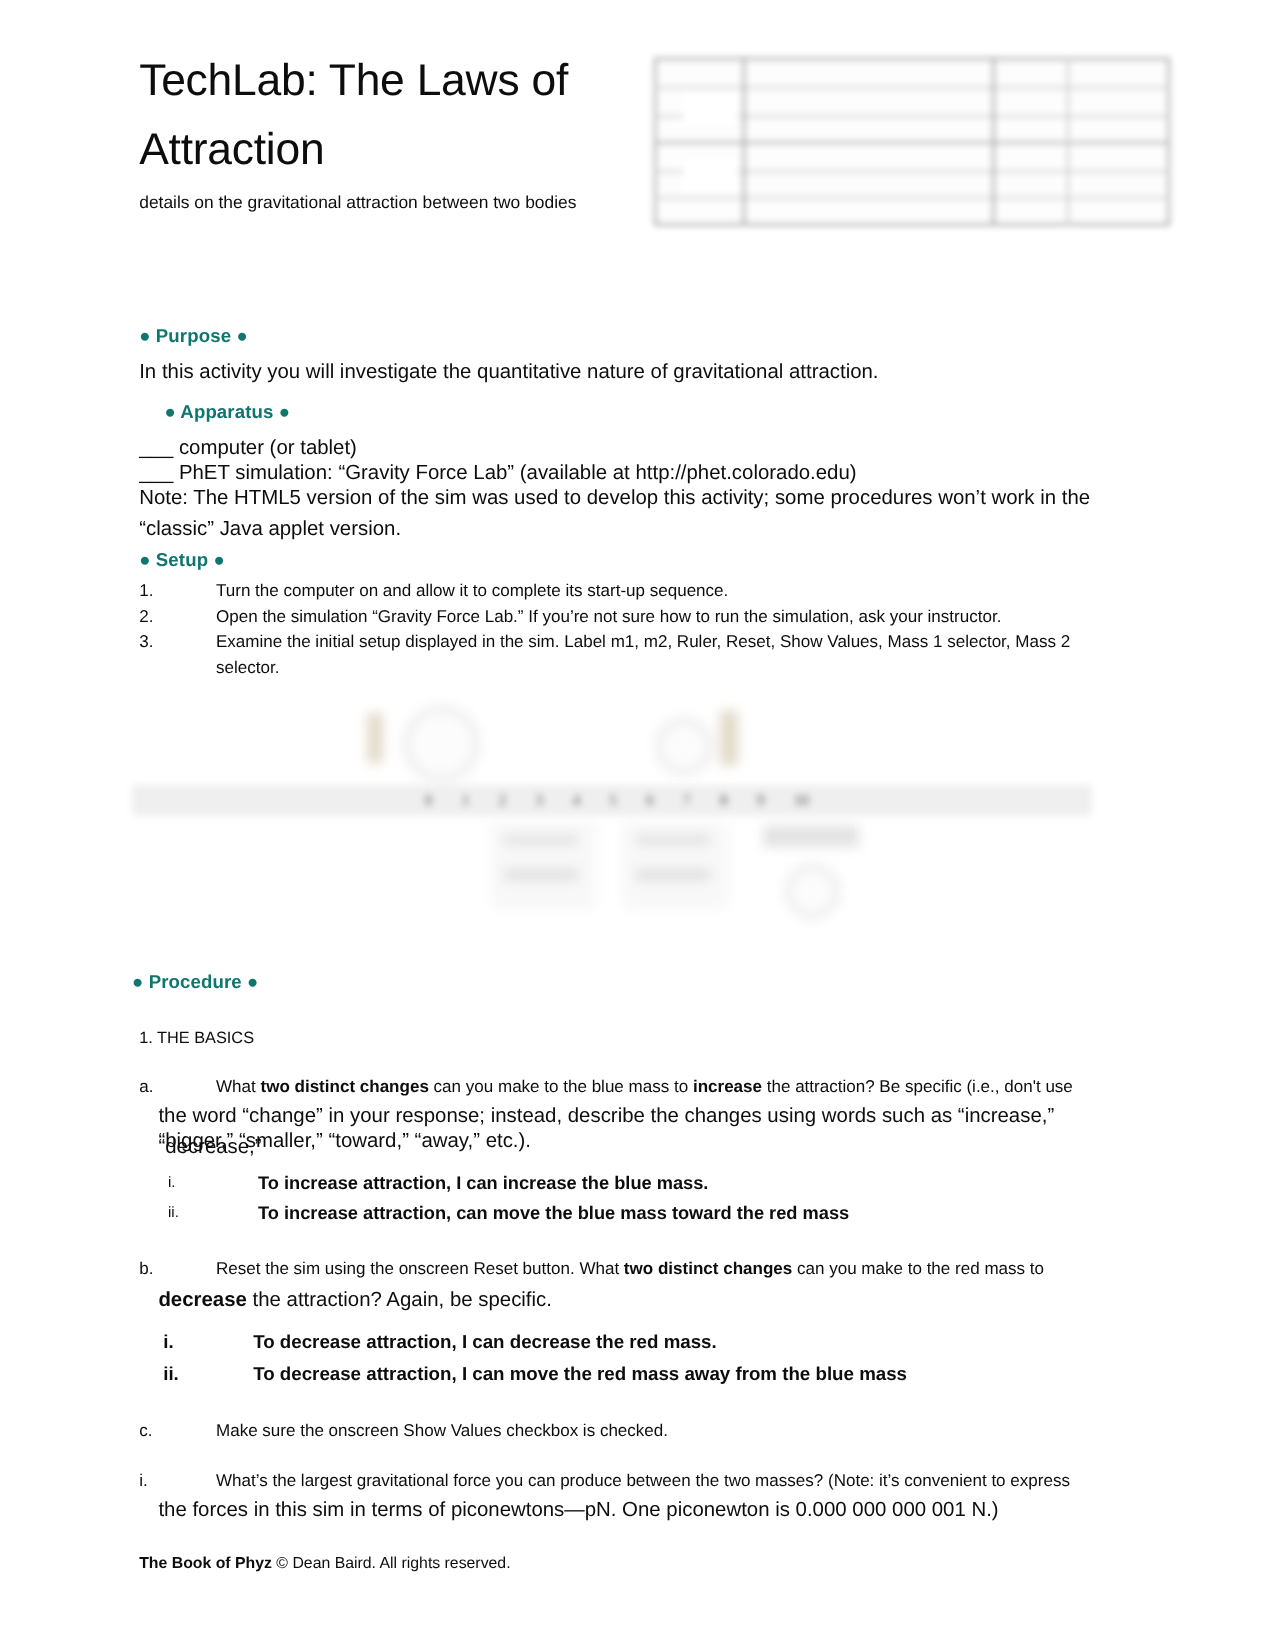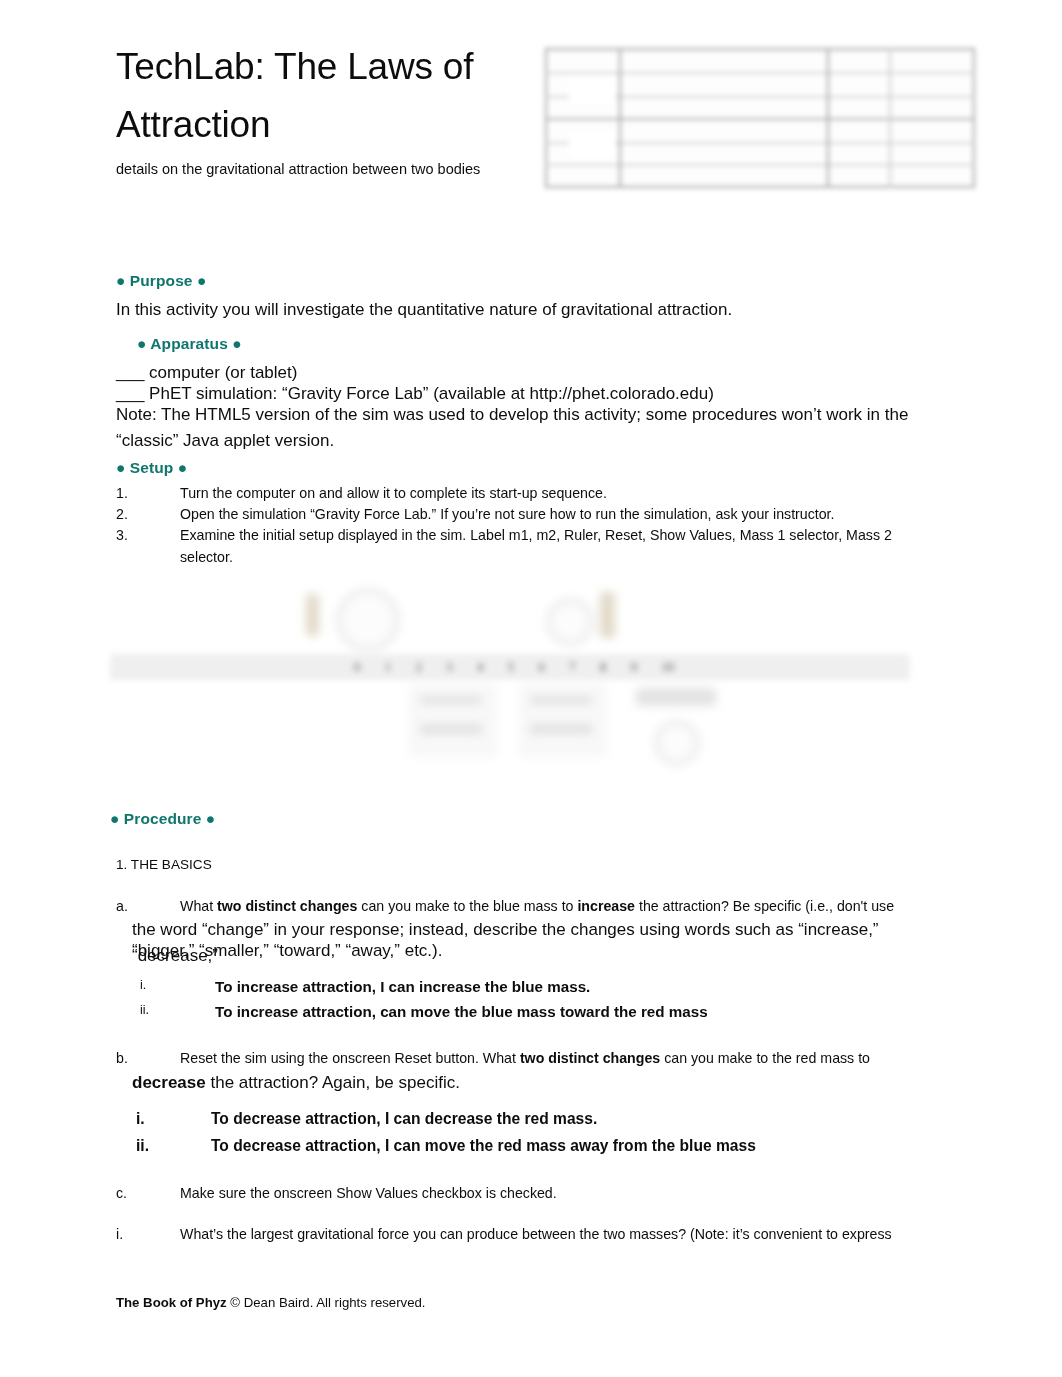--- a/index.html
+++ b/index.html
@@ -365,18 +365,19 @@
 
   <div class="row" style="left:116px; top:1183px; width:828px;">
     <span class="marker">c.</span>
     <span class="rtext">Make sure the onscreen Show Values checkbox is checked.</span>
   </div>
 
   <div class="row" style="left:116px; top:1224px; width:840px;">
     <span class="marker">i.</span>
     <span class="rtext">What’s the largest gravitational force you can produce between the two masses? (Note: it’s convenient to express</span>
   </div>
+  <div class="para" style="left:132px; top:1245px; width:820px;">the forces in this sim in terms of piconewtons—pN. One piconewton is 0.000 000 000 001 N.)</div>
 
   <div class="footer">
     <b>The Book of Phyz</b><span> © Dean Baird. All rights reserved.</span>
   </div>
 
 </div>
 
 </body></html>

